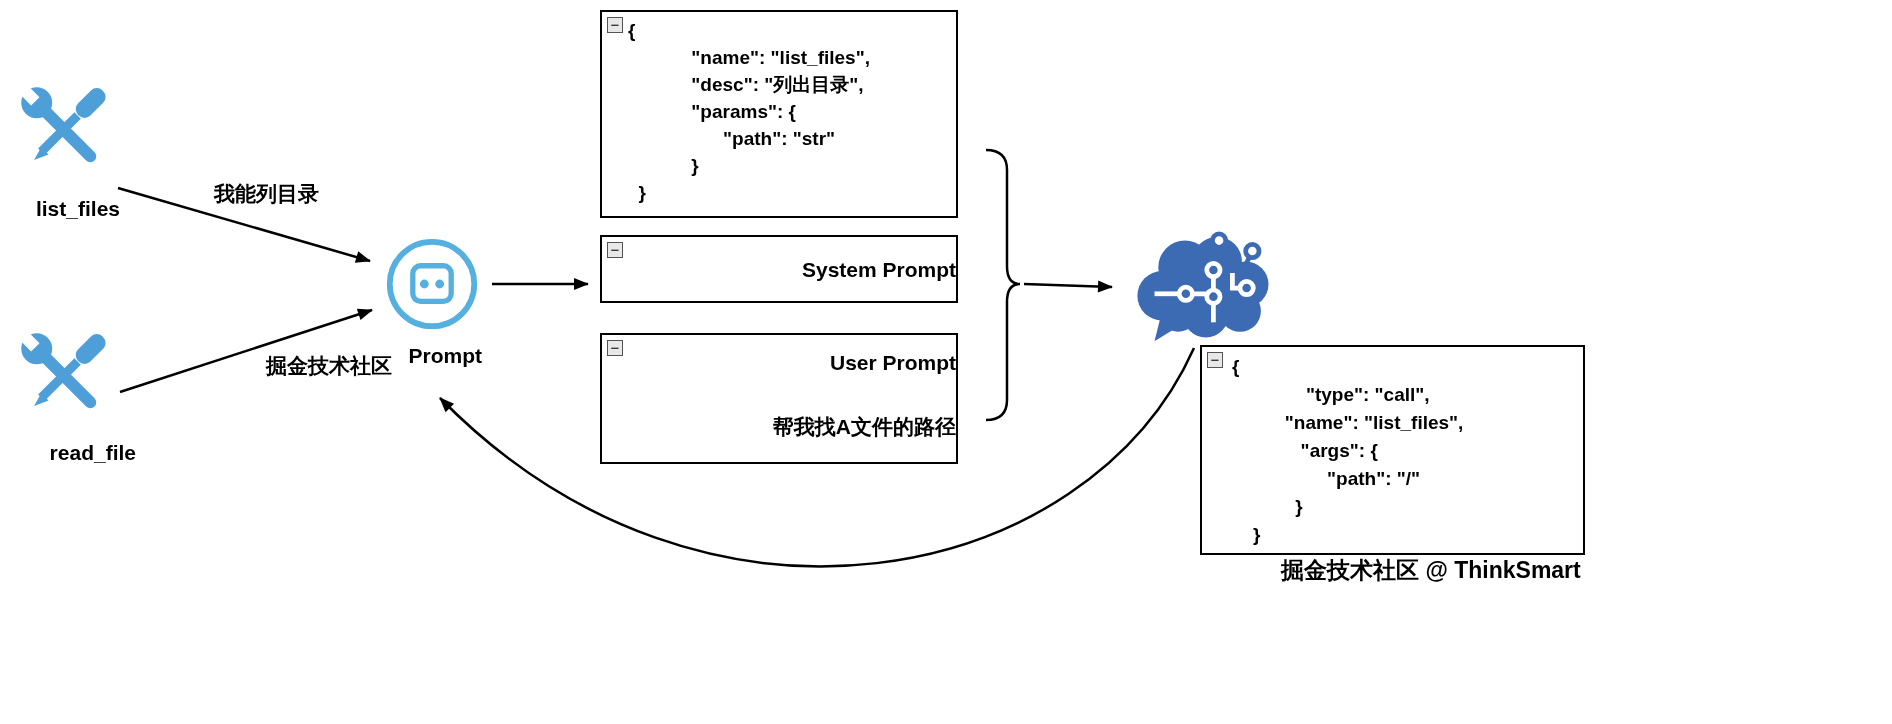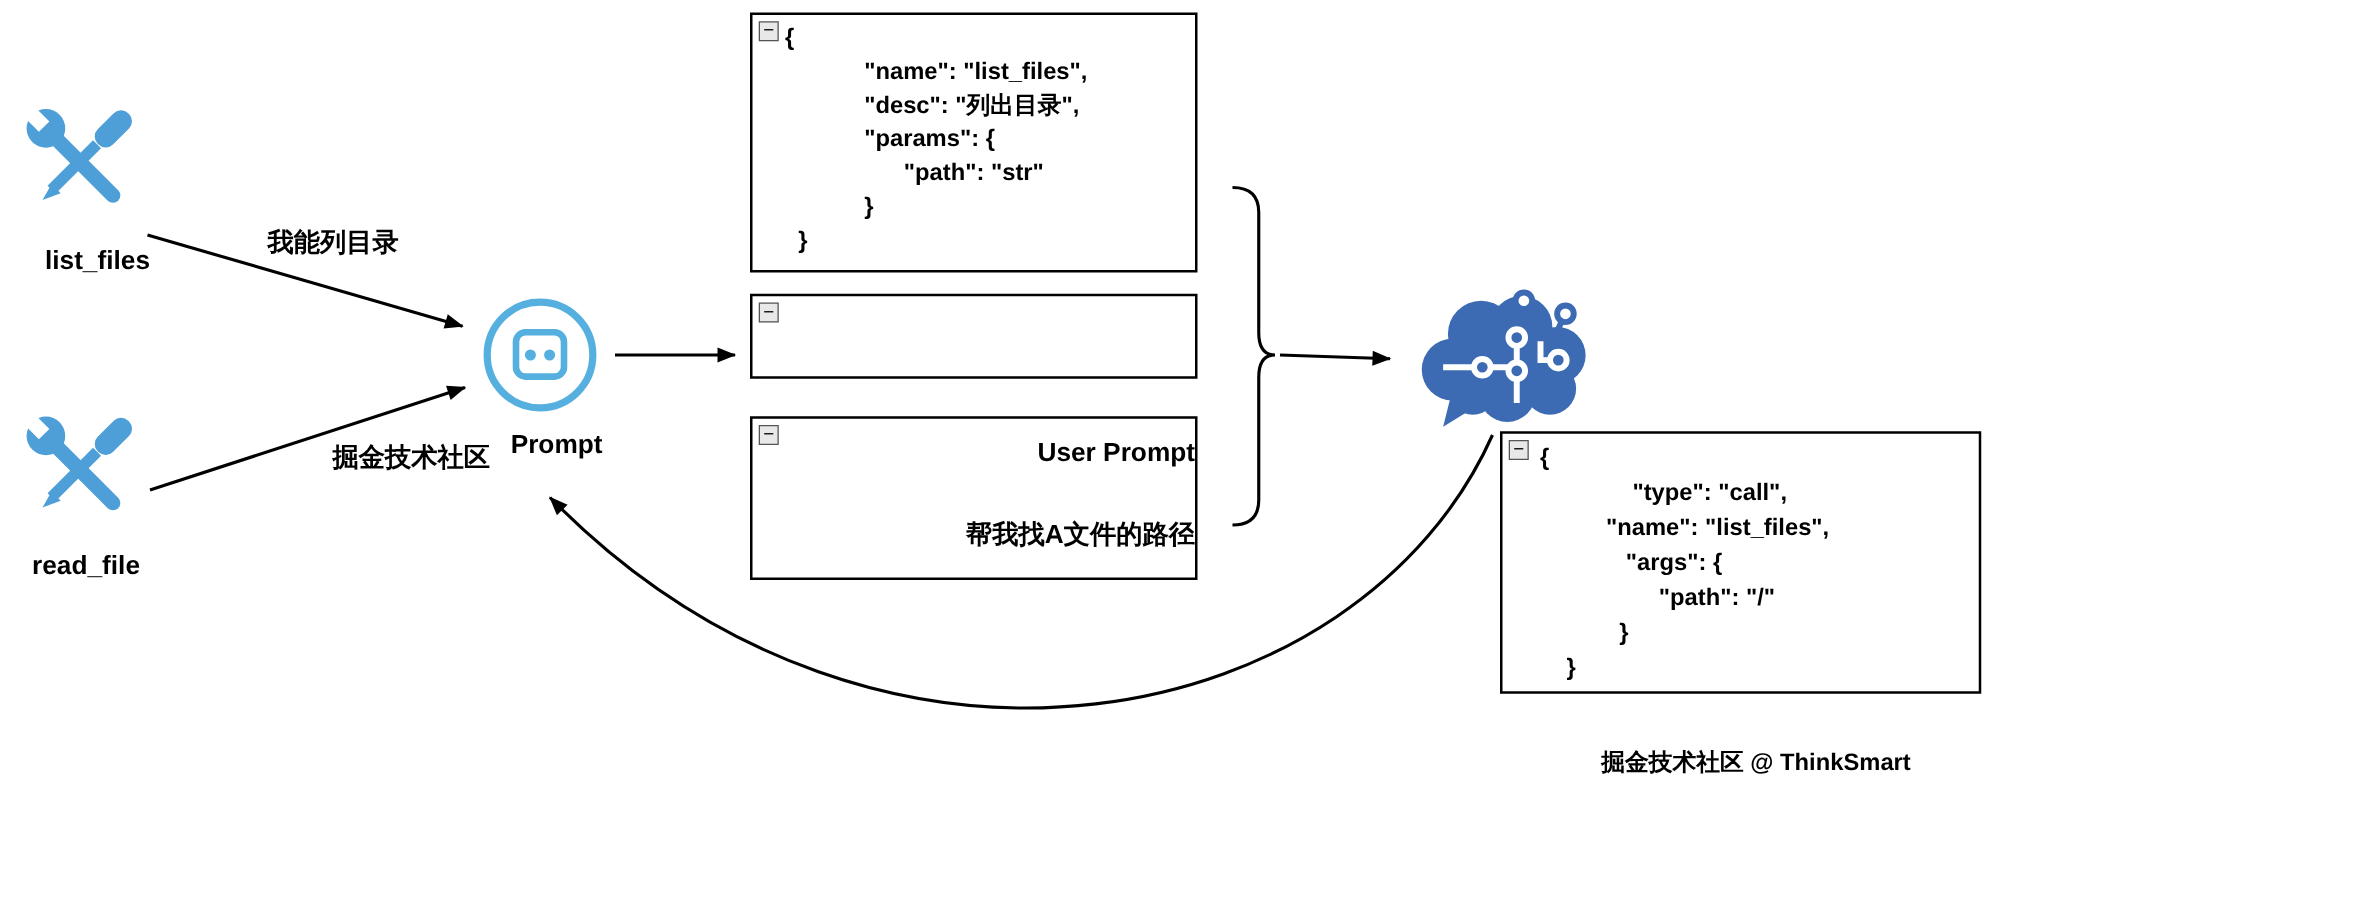--- a/index.html
+++ b/index.html
@@ -16,21 +16,21 @@
     user-select: none;
   }
   .code {
     position: absolute; margin: 0;
     font-family: "Liberation Sans", sans-serif;
     font-size: 19px; font-weight: 600; line-height: 27px;
     white-space: pre; color: #000;
   }
   .label { position: absolute; font-size: 21px; font-weight: 600; color: #000; }
   .center { text-align: right; }
-  .watermark { font-size: 19px; font-weight: 700; color: #000; margin-top: 42px; }
+  .watermark { font-size: 23px; font-weight: 700; color: #000; }
 </style>
 </head>
 <body>
 
 <div class="canvas">
 
   <svg class="overlay" width="1892" height="724" viewBox="0 0 1892 724">
     <defs>
       <marker id="arrow" markerUnits="userSpaceOnUse" markerWidth="18" markerHeight="16" refX="15" refY="7" orient="auto">
         <path d="M1,1 L16,7 L1,13 Z" fill="#000"></path>
@@ -65,21 +65,21 @@
       <circle cx="25" cy="25" r="17" fill="#4E9FD8"></circle>
       <rect x="-9" y="3.5" width="38" height="13" fill="#ffffff" transform="rotate(45 10 10)"></rect>
       <line x1="33" y1="33" x2="84" y2="84" stroke="#4E9FD8" stroke-width="13" stroke-linecap="round"></line>
       <g fill="#4E9FD8">
         <rect x="65" y="16" width="38" height="19" rx="9" transform="rotate(-45 84 25)"></rect>
         <polygon points="22,88 30,74 38,82"></polygon>
       </g>
       <line x1="70" y1="39" x2="30" y2="79" stroke="#4E9FD8" stroke-width="10"></line>
     </svg>
   </div>
-  <div class="label center" style="left:0;top:441px;width:112px">read_file</div>
+  <div class="label center" style="left:24px;top:441px;width:112px">read_file</div>
 
   <div class="label" style="left:214px;top:180px">我能列目录</div>
   <div class="label" style="left:266px;top:352px">掘金技术社区</div>
 
   <div class="abs" style="left:384px;top:236px;width:96px;height:96px">
     <svg viewBox="0 0 100 100" width="96" height="96">
       <g fill="none" stroke="#55B0E0">
         <circle cx="50" cy="50" r="44" stroke-width="6"></circle>
         <rect x="30" y="31" width="40" height="37" rx="8" stroke-width="5.5"></rect>
       </g>
@@ -97,20 +97,21 @@
             "name": "list_files",
             "desc": "列出目录",
             "params": {
                   "path": "str"
             }
   }</pre>
   </div>
 
   <div class="box" style="left:600px;top:235px;width:358px;height:68px">
     <div class="collapse">−</div>
+    <div class="label center" style="left:0;top:21px;width:100%">System Prompt</div>
   </div>
 
   <div class="box" style="left:600px;top:333px;width:358px;height:131px">
     <div class="collapse">−</div>
     <div class="label center" style="left:0;top:16px;width:100%">User Prompt</div>
     <div class="label center" style="left:0;top:78px;width:100%">帮我找A文件的路径</div>
   </div>
 
   <div class="box" style="left:1200px;top:345px;width:385px;height:210px">
     <div class="collapse">−</div>

